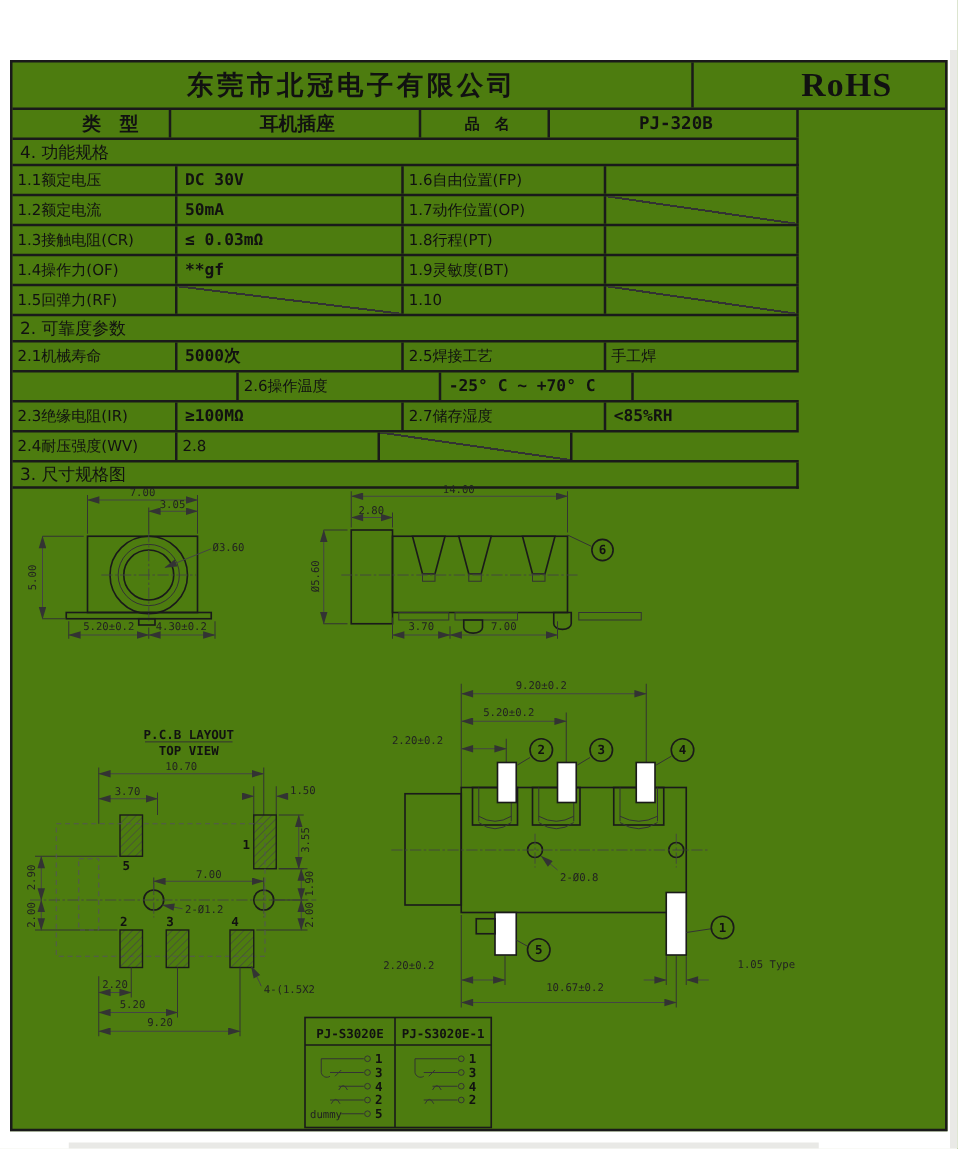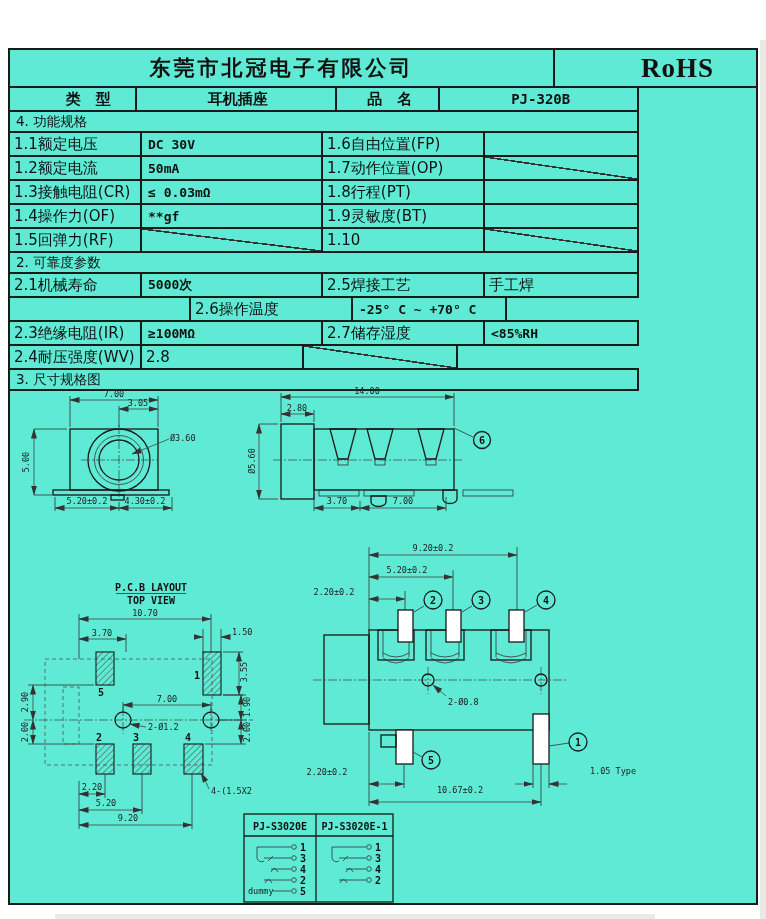--- a/index.html
+++ b/index.html
@@ -1,36 +1,36 @@
 <!DOCTYPE html>
 <html><head>
 <meta charset="utf-8">
 <style>
   html,body{margin:0;padding:0;background:#fbfbf9;}
   .canvas{position:relative;width:766px;height:919px;background:#ffffff;overflow:hidden;
           font-family:"DejaVu Sans","Liberation Sans",sans-serif;color:#111;}
   .edge{position:absolute;background:#e9e9e6;}
-  .page{position:absolute;left:8px;top:48px;width:746px;height:853px;border:2px solid #1a1a1a;background:#5eead4;}
+  .page{position:absolute;left:8px;top:48px;width:746px;height:853px;border:2px solid #1a1a1a;background:#4d7c0f;}
   .hdr{display:flex;height:36px;border-bottom:2px solid #1a1a1a;}
   .hdr .company{width:543px;border-right:2px solid #1a1a1a;display:flex;align-items:center;justify-content:center;
        font-size:21px;font-weight:700;letter-spacing:3px;}
   .hdr .rohs{flex:1;display:flex;align-items:center;justify-content:center;
        font-family:"Liberation Serif","DejaVu Serif",serif;font-size:27px;font-weight:600;letter-spacing:1px;margin-left:44px;}
   .row2{display:flex;height:22px;border-bottom:2px solid #1a1a1a;width:629px;}
   .row2 .cell{border-right:2px solid #1a1a1a;display:flex;align-items:center;justify-content:center;box-sizing:border-box;}
   .row2 .a{width:103px;font-weight:700;font-size:15px;margin-left:28px;}
   .row2 .b{width:210px;font-weight:700;font-size:15px;}
-  .row2 .c{width:108px;font-weight:700;font-size:15px;}
+  .row2 .c{width:108px;font-weight:700;font-size:12px;}
   .row2 .d{width:208px;font-family:"DejaVu Sans Mono","Liberation Mono",monospace;font-weight:700;font-size:14px;}
   .spec{width:629px;}
   .titlerow{height:21px;border-bottom:2px solid #1a1a1a;border-right:2px solid #1a1a1a;display:flex;align-items:center;
        padding-left:6px;box-sizing:border-box;font-size:13.5px;width:629px;}
   .trow{display:flex;height:22px;border-bottom:2px solid #1a1a1a;width:629px;}
   .cell{border-right:2px solid #1a1a1a;display:flex;align-items:center;box-sizing:border-box;
-        padding-left:4px;font-size:15px;overflow:hidden;white-space:nowrap;}
+        padding-left:4px;font-size:12px;overflow:hidden;white-space:nowrap;}
   .c1{width:132px;} .c2{width:181px;} .c3{width:162px;} .c4{width:154px;}
   .val{font-family:"DejaVu Sans Mono","Liberation Mono",monospace;font-weight:700;font-size:13px;padding-left:6px;}
   .diag{background:linear-gradient(to right top,transparent calc(50% - .8px),#333 calc(50% - .8px),#333 calc(50% + .8px),transparent calc(50% + .8px));}
   svg.drawing{position:absolute;left:0;top:319px;}
   svg .out{stroke:#1a1a1a;stroke-width:1.3;fill:none;}
   svg .thin{stroke:#333;stroke-width:0.8;fill:none;}
   svg .dim{stroke:#444;stroke-width:0.8;fill:none;}
   svg .cl{stroke:#444;stroke-width:0.7;fill:none;stroke-dasharray:9 2 2 2;}
   svg .dash{stroke:#555;stroke-width:0.8;fill:none;stroke-dasharray:4 3;}
   svg text.d{font:8.5px "DejaVu Sans Mono","Liberation Mono",monospace;fill:#222;}

